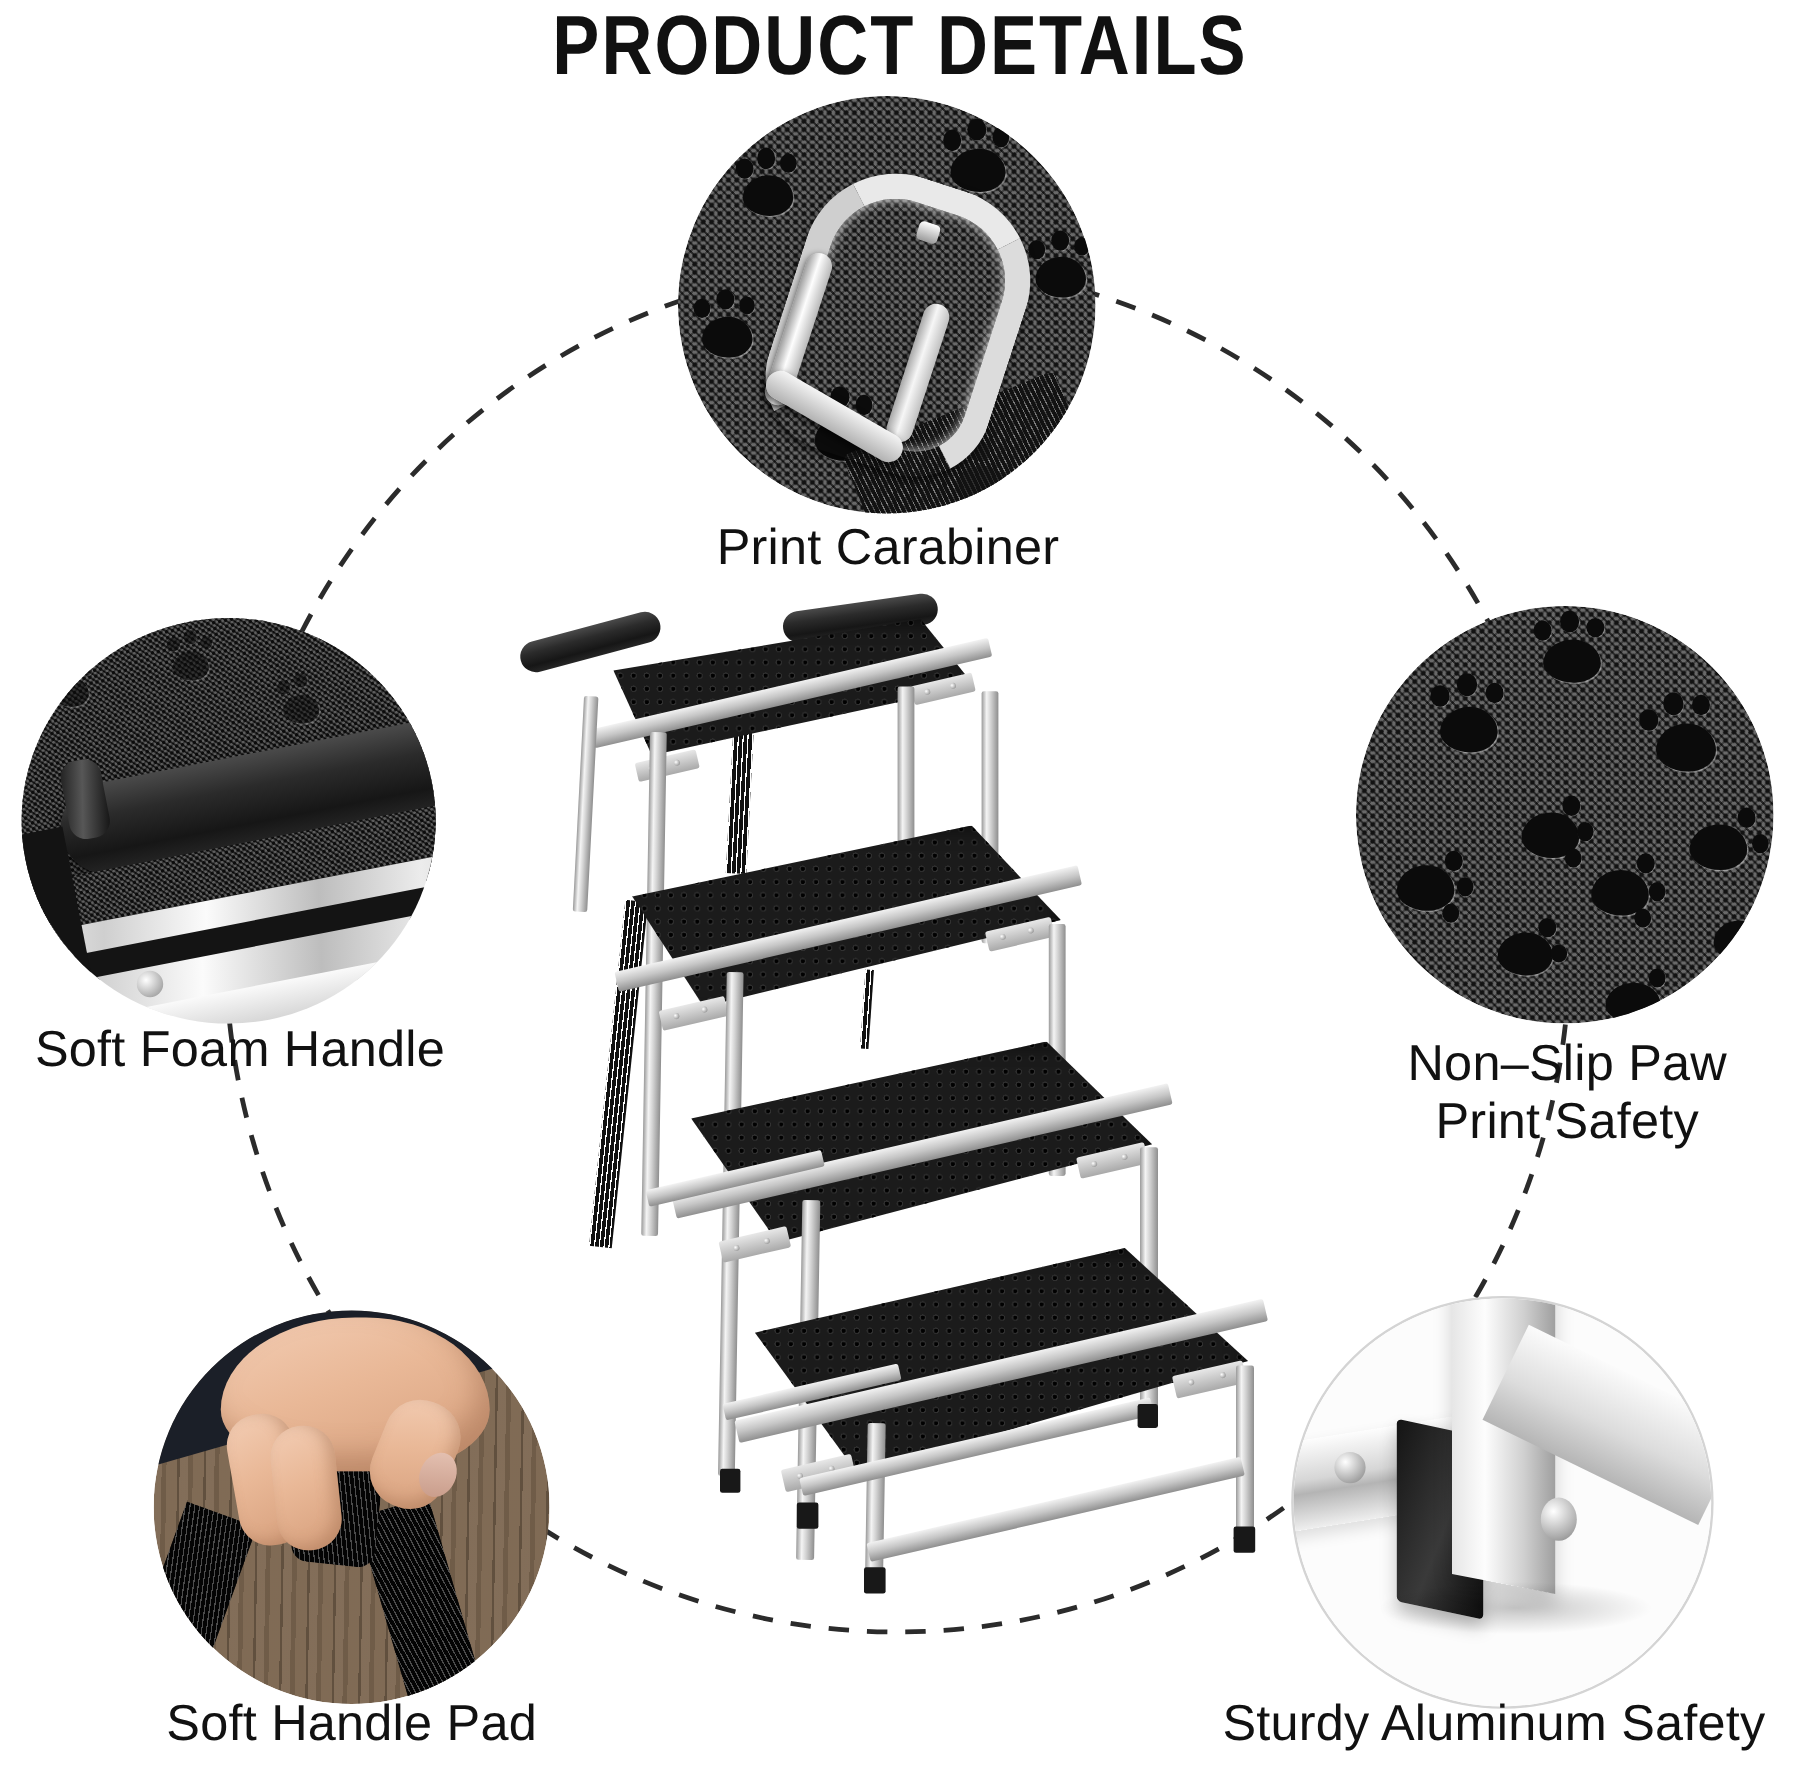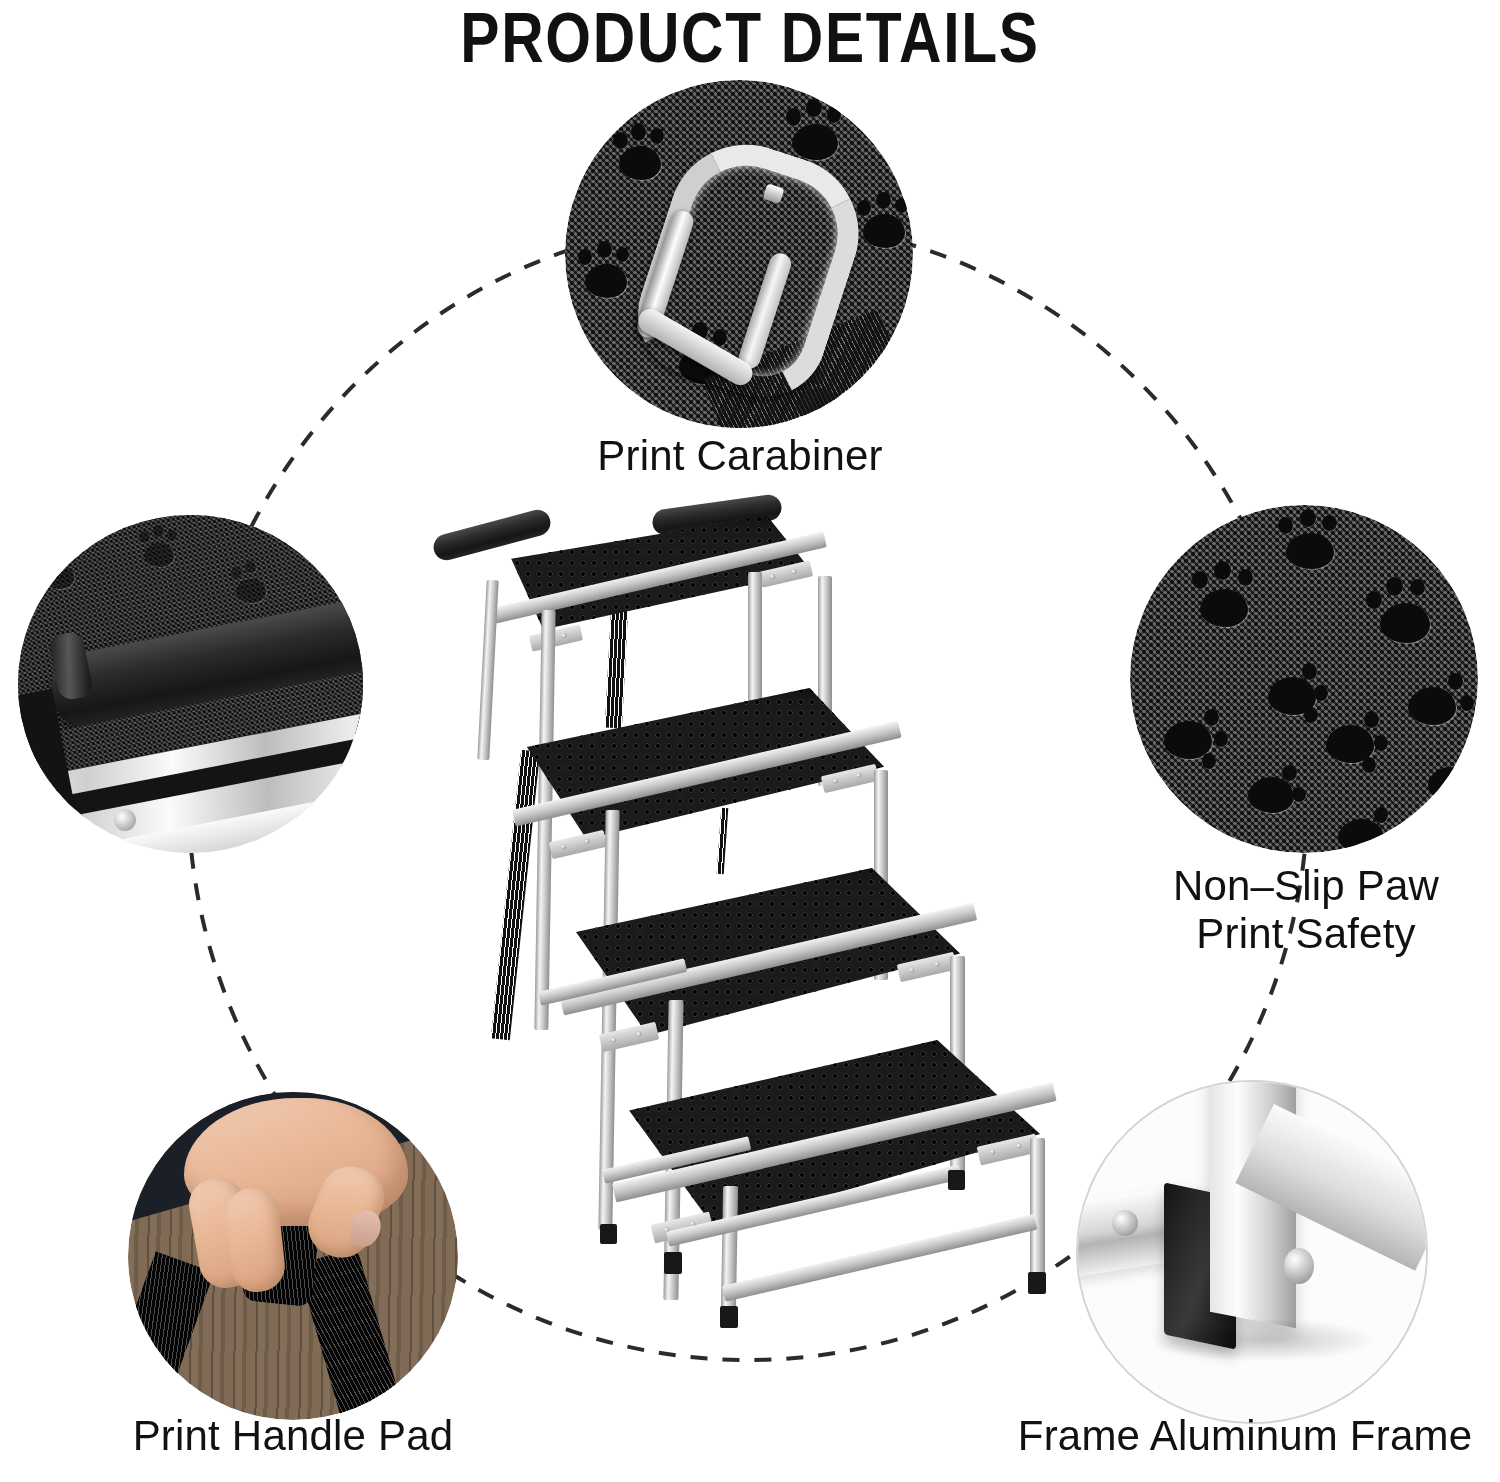--- a/index.html
+++ b/index.html
@@ -207,20 +207,21 @@
 
       <div style="position:absolute;left:22px;top:250px;width:20px;height:20px;border-radius:50%;
                   background:radial-gradient(circle at 35% 35%,#fff,#8e8e8e);"></div>
       <div style="position:absolute;left:96px;top:294px;width:22px;height:22px;border-radius:50%;
                   background:radial-gradient(circle at 35% 35%,#fff,#8a8a8a);"></div>
 
       <div style="position:absolute;left:-30px;top:180px;width:80px;height:160px;background:#131313;
                   transform:rotate(-11deg);"></div>
     </div>
   </div>
+  <div class="cap" style="left:0px;top:850px;width:400px;">Soft Foam Handle</div>
 
   <div class="callout" style="left:1130px;top:505px;width:348px;height:348px;">
     <div class="img weave">
       <div class="paw" style="left:142px;top:6px;width:76px;height:68px;">
         <div class="pad" style="left:14px;top:22px;width:48px;height:36px;"></div>
         <div class="toe" style="left:6px;top:6px;width:15px;height:17px;"></div>
         <div class="toe" style="left:28px;top:-2px;width:16px;height:18px;"></div>
         <div class="toe" style="left:50px;top:4px;width:15px;height:16px;"></div>
       </div>
       <div class="paw" style="left:58px;top:56px;width:78px;height:76px;">
@@ -295,21 +296,21 @@
       <div class="skin" style="position:absolute;left:66px;top:86px;width:56px;height:110px;border-radius:26px;
                   transform:rotate(-10deg);box-shadow:inset -6px -4px 12px rgba(160,110,80,.45);"></div>
       <div class="skin" style="position:absolute;left:100px;top:96px;width:54px;height:104px;border-radius:26px;
                   transform:rotate(-6deg);box-shadow:inset -6px -4px 12px rgba(160,110,80,.45);"></div>
       <div class="skin" style="position:absolute;left:186px;top:74px;width:64px;height:92px;border-radius:30px;
                   transform:rotate(22deg);box-shadow:inset -6px -4px 12px rgba(160,110,80,.45);"></div>
       <div style="position:absolute;left:222px;top:118px;width:30px;height:38px;border-radius:50%;
                   transform:rotate(24deg);background:linear-gradient(160deg,#e6c3b4,#c79a88);"></div>
     </div>
   </div>
-  <div class="cap" style="left:93px;top:1412px;width:400px;">Print Handle Pad</div>
+  <div class="cap" style="left:93px;top:1412px;width:400px;">Soft Handle Pad</div>
 
   <div class="callout" style="left:1076px;top:1080px;width:348px;height:340px;border:2px solid #d4d4d4;">
     <div class="img" style="background:#fcfcfc;">
 
       <div class="metal2" style="position:absolute;left:-20px;top:108px;width:190px;height:74px;
                   transform:rotate(-9deg);box-shadow:0 6px 12px rgba(0,0,0,.12);"></div>
       <div style="position:absolute;left:34px;top:128px;width:26px;height:26px;border-radius:50%;
                   background:radial-gradient(circle at 35% 32%,#fff,#a6a6a6 70%,#808080);"></div>
 
       <div style="position:absolute;left:86px;top:108px;width:72px;height:152px;
@@ -325,21 +326,21 @@
       <div class="metal2" style="position:absolute;left:196px;top:22px;width:200px;height:88px;
                   transform:rotate(26deg);transform-origin:0 0;
                   background:linear-gradient(180deg,#fbfbfb,#dcdcdc 55%,#b5b5b5);"></div>
       <div style="position:absolute;left:206px;top:166px;width:30px;height:36px;border-radius:50%;
                   background:radial-gradient(circle at 35% 32%,#fff,#a9a9a9 70%,#7e7e7e);"></div>
 
       <div style="position:absolute;left:70px;top:236px;width:230px;height:44px;border-radius:50%;
                   background:radial-gradient(ellipse at center,rgba(0,0,0,.22),rgba(0,0,0,0) 70%);"></div>
     </div>
   </div>
-  <div class="cap" style="left:990px;top:1412px;width:510px;">Frame Aluminum Frame</div>
+  <div class="cap" style="left:990px;top:1412px;width:510px;">Sturdy Aluminum Safety</div>
 
   <div id="product">
 
     <div class="foam" style="position:absolute;left:2px;top:42px;width:120px;height:26px;border-radius:13px;
                 transform:rotate(-15deg);"></div>
     <div class="foam" style="position:absolute;left:222px;top:22px;width:130px;height:26px;border-radius:13px;
                 transform:rotate(-8deg);"></div>
 
     <div class="strap" style="left:178px;top:128px;width:17px;height:120px;transform:rotate(3deg);"></div>
     <div class="strap" style="left:76px;top:270px;width:19px;height:290px;transform:rotate(6deg);"></div>

